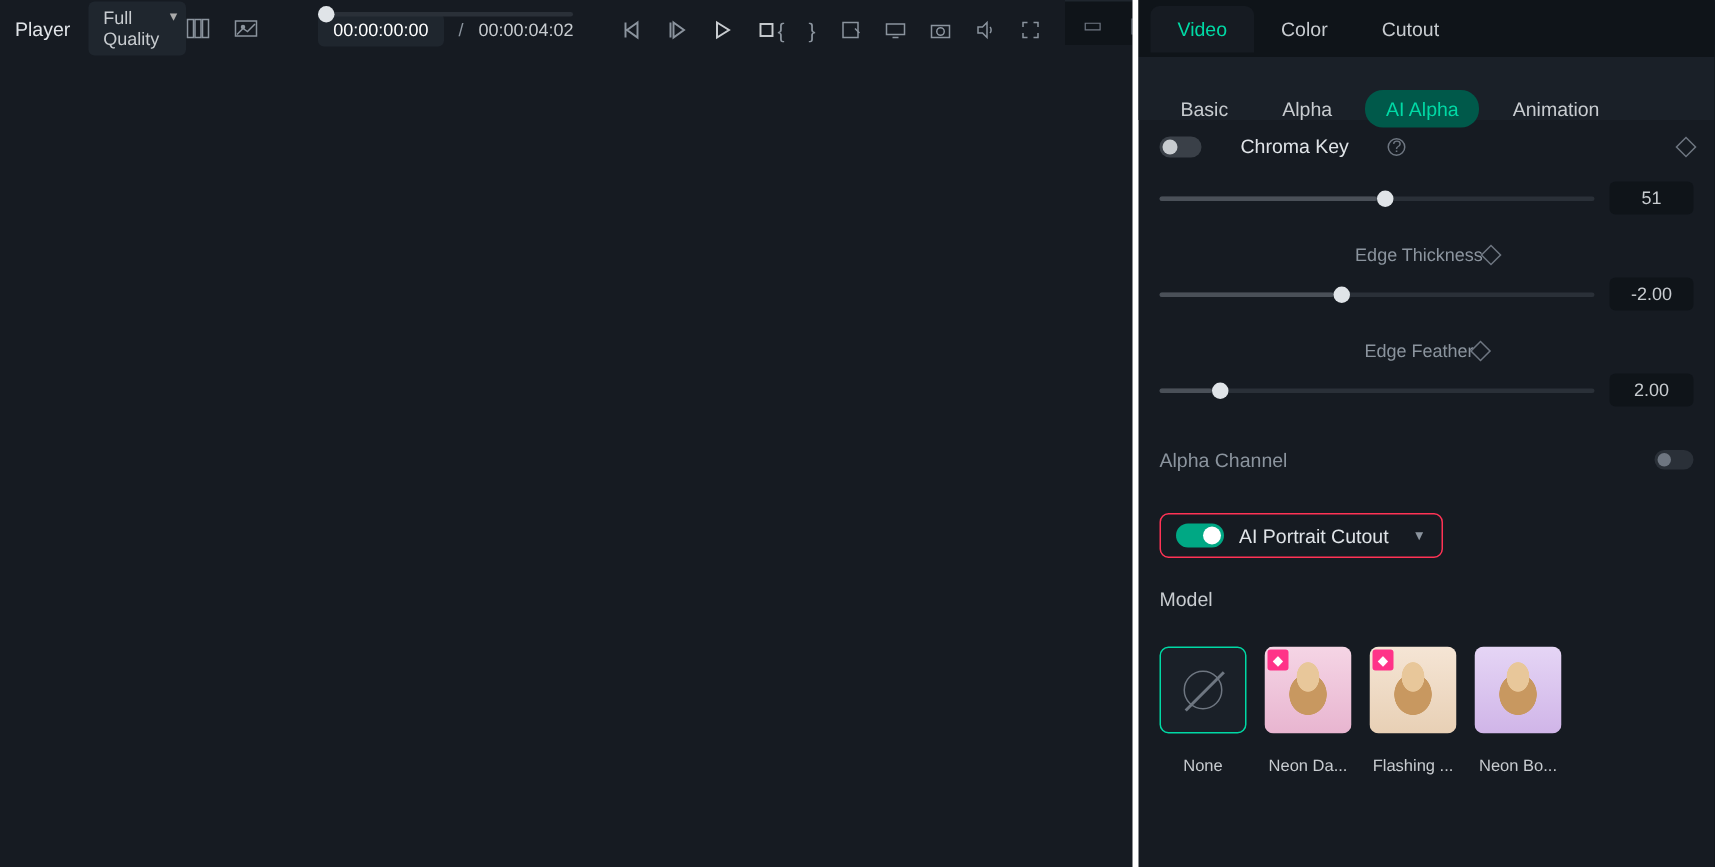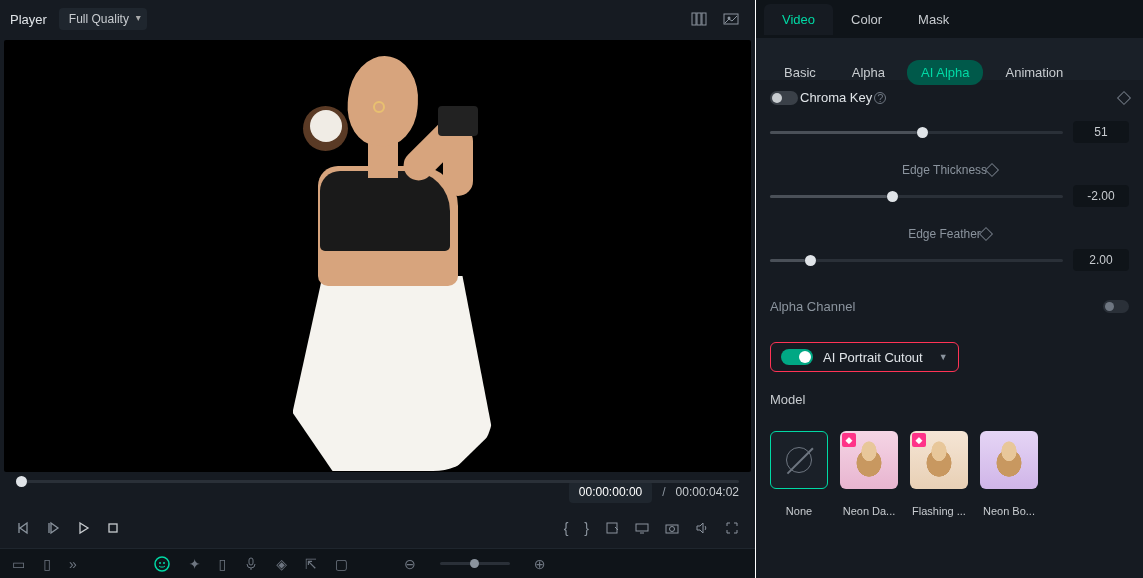--- a/index.html
+++ b/index.html
@@ -9,21 +9,21 @@
     font-family: -apple-system, BlinkMacSystemFont, "Segoe UI", sans-serif;
     font-size: 13px;
     width: 1143px;
     height: 578px;
     overflow: hidden;
     display: flex;
   }
   .left-panel {
     width: 755px;
     display: flex;
-    flex-direction: column;
+    flex-direction: row;
     background: #161b22;
   }
   .player-header {
     height: 38px;
     display: flex;
     align-items: center;
     padding: 0 10px;
     background: #161b22;
   }
   .player-label { color:#e0e4e8; margin-right:12px; font-size:13px; }
@@ -107,21 +107,21 @@
     padding:0 12px; gap:18px; border-top:1px solid #1f262e;
   }
   .tb-icon{color:#6e7681; cursor:pointer; font-size:14px;}
   .tb-icon.green{color:#00d9a5;}
   .zoom-slider{width:70px; height:3px; background:#2a3038; border-radius:2px; position:relative; margin:0 6px;}
   .zoom-thumb{position:absolute; left:30px; top:-3px; width:9px; height:9px; background:#8b949e; border-radius:50%;}
   
   
   .right-panel{
     flex:1; background:#161b22; display:flex; flex-direction:column;
-    border-left:1px solid #ffffff;
+    border-left:4px solid #ffffff;
   }
   .top-tabs{
     display:flex; height:38px; align-items:center; padding:0 8px;
     background:#0f1419;
   }
   .top-tab{
     padding:8px 18px; color:#c8ccd0; cursor:pointer; font-size:13px;
   }
   .top-tab.active{
     color:#00d9a5; background:#161b22; border-radius:6px 6px 0 0;
@@ -132,21 +132,21 @@
   }
   .sub-tab{
     padding:5px 14px; color:#c8ccd0; cursor:pointer; font-size:13px; border-radius:12px;margin-top:26px;
   }
   .sub-tab.active{
     background:#00594a; color:#00d9a5;
   }
   .panel-scroll{flex:1; overflow-y:auto; padding:0 14px 10px 14px;}
   
   .section-row{
-    display:flex; align-items:center; padding:10px 0; gap:2px;justify-content:space-between;
+    display:flex; align-items:center; padding:10px 0; gap:26px;justify-content:space-between;
   }
   .toggle{
     width:28px; height:14px; background:#3a4048; border-radius:7px;
     position:relative; cursor:pointer;
   }
   .toggle::after{
     content:""; position:absolute; width:10px; height:10px; background:#c8ccd0;
     border-radius:50%; top:2px; left:2px;
   }
   .toggle.on{background:#00a884;}
@@ -362,21 +362,21 @@
         <div class="zoom-thumb"></div>
       </div>
     <span class="tb-icon">⊕</span>
   </div>
 </div>
 
 <div class="right-panel">
   <div class="top-tabs">
     <div class="top-tab active">Video</div>
     <div class="top-tab">Color</div>
-    <div class="top-tab">Mask</div>
+    <div class="top-tab">Cutout</div>
   </div>
   <div class="sub-tabs">
     <div class="sub-tab">Basic</div>
     <div class="sub-tab">Alpha</div>
     <div class="sub-tab active">AI Alpha</div>
     <div class="sub-tab">Animation</div>
   </div>
 
   <div class="panel-scroll">
     <div class="section-row">

